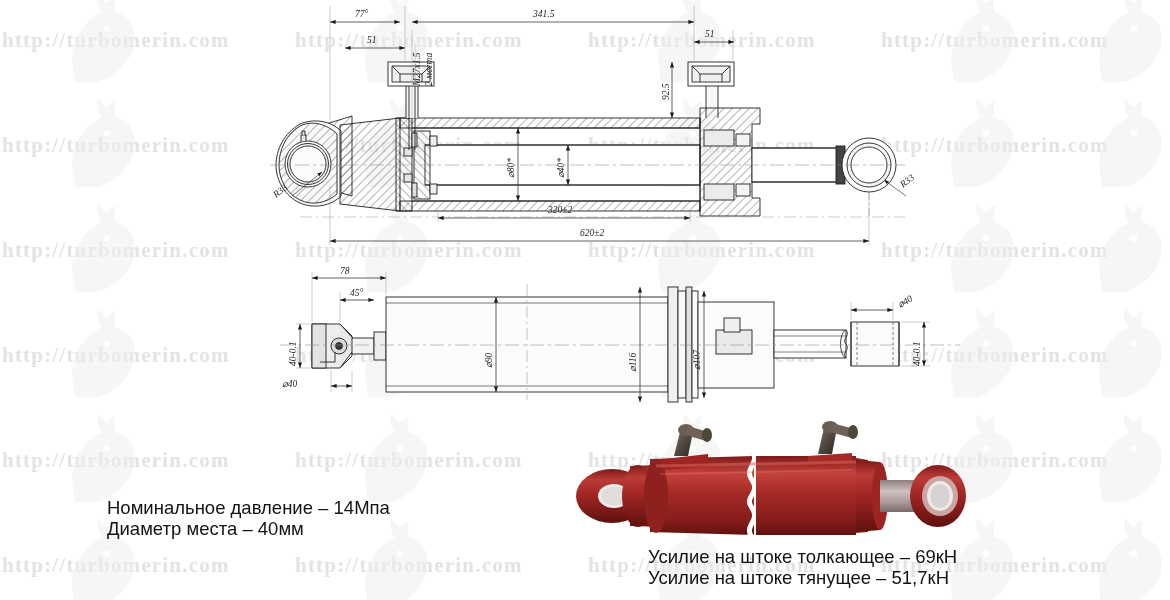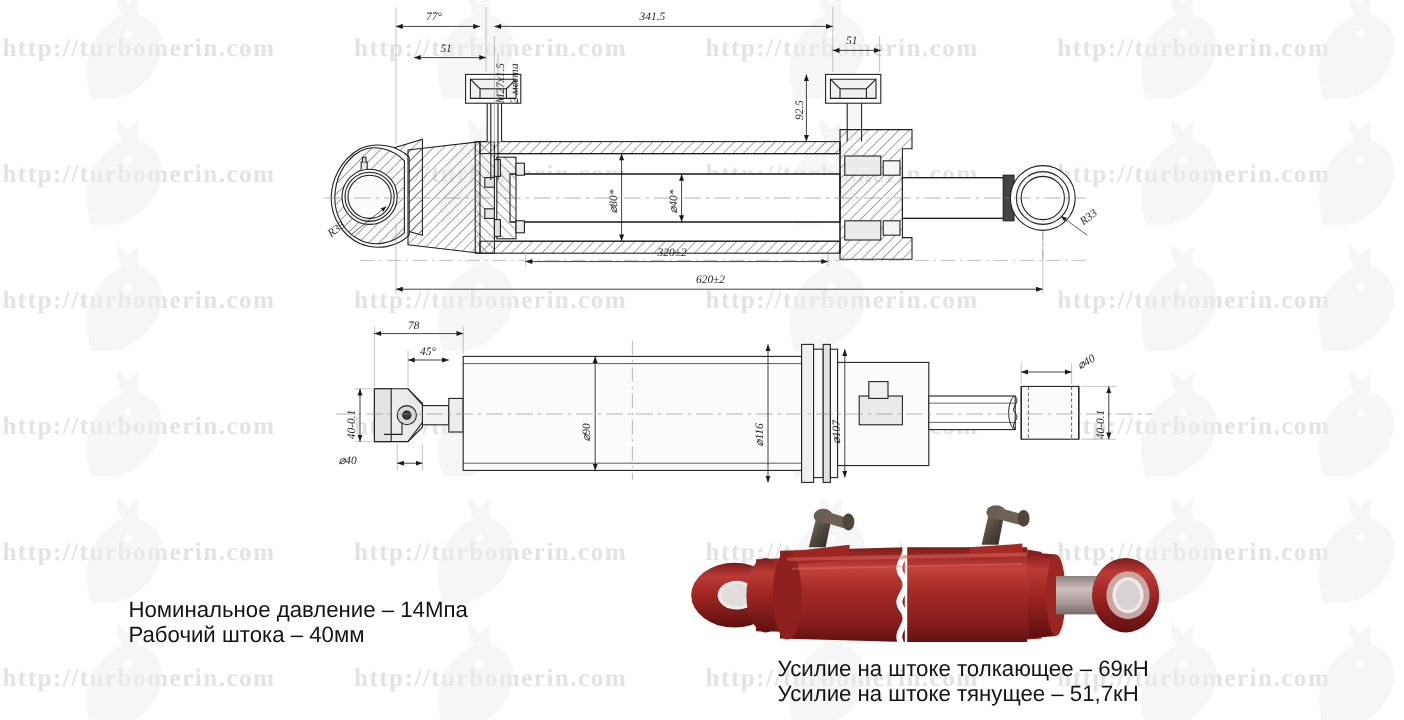--- a/index.html
+++ b/index.html
@@ -615,21 +615,21 @@
         <ellipse cx="384" cy="92" rx="10" ry="12" fill="#d9d2d2"></ellipse>
       </g>
 
       <path d="M100,62 L300,58" stroke="#d6635c" stroke-width="3" opacity="0.55" fill="none"></path>
       <path d="M104,70 L296,66" stroke="#e07a72" stroke-width="1.6" opacity="0.4" fill="none"></path>
     </svg>
   </div>
 
   <div class="specs" id="specs-left">
     <div>Номинальное давление – 14Мпа</div>
-    <div>Рабочий штока – 40мм</div>
+    <div>Диаметр места – 40мм</div>
   </div>
 
   <div class="specs" id="specs-right">
     <div>Усилие на штоке толкающее – 69кН</div>
     <div>Усилие на штоке тянущее – 51,7кН</div>
   </div>
 
 </div>
 
 </body></html>

